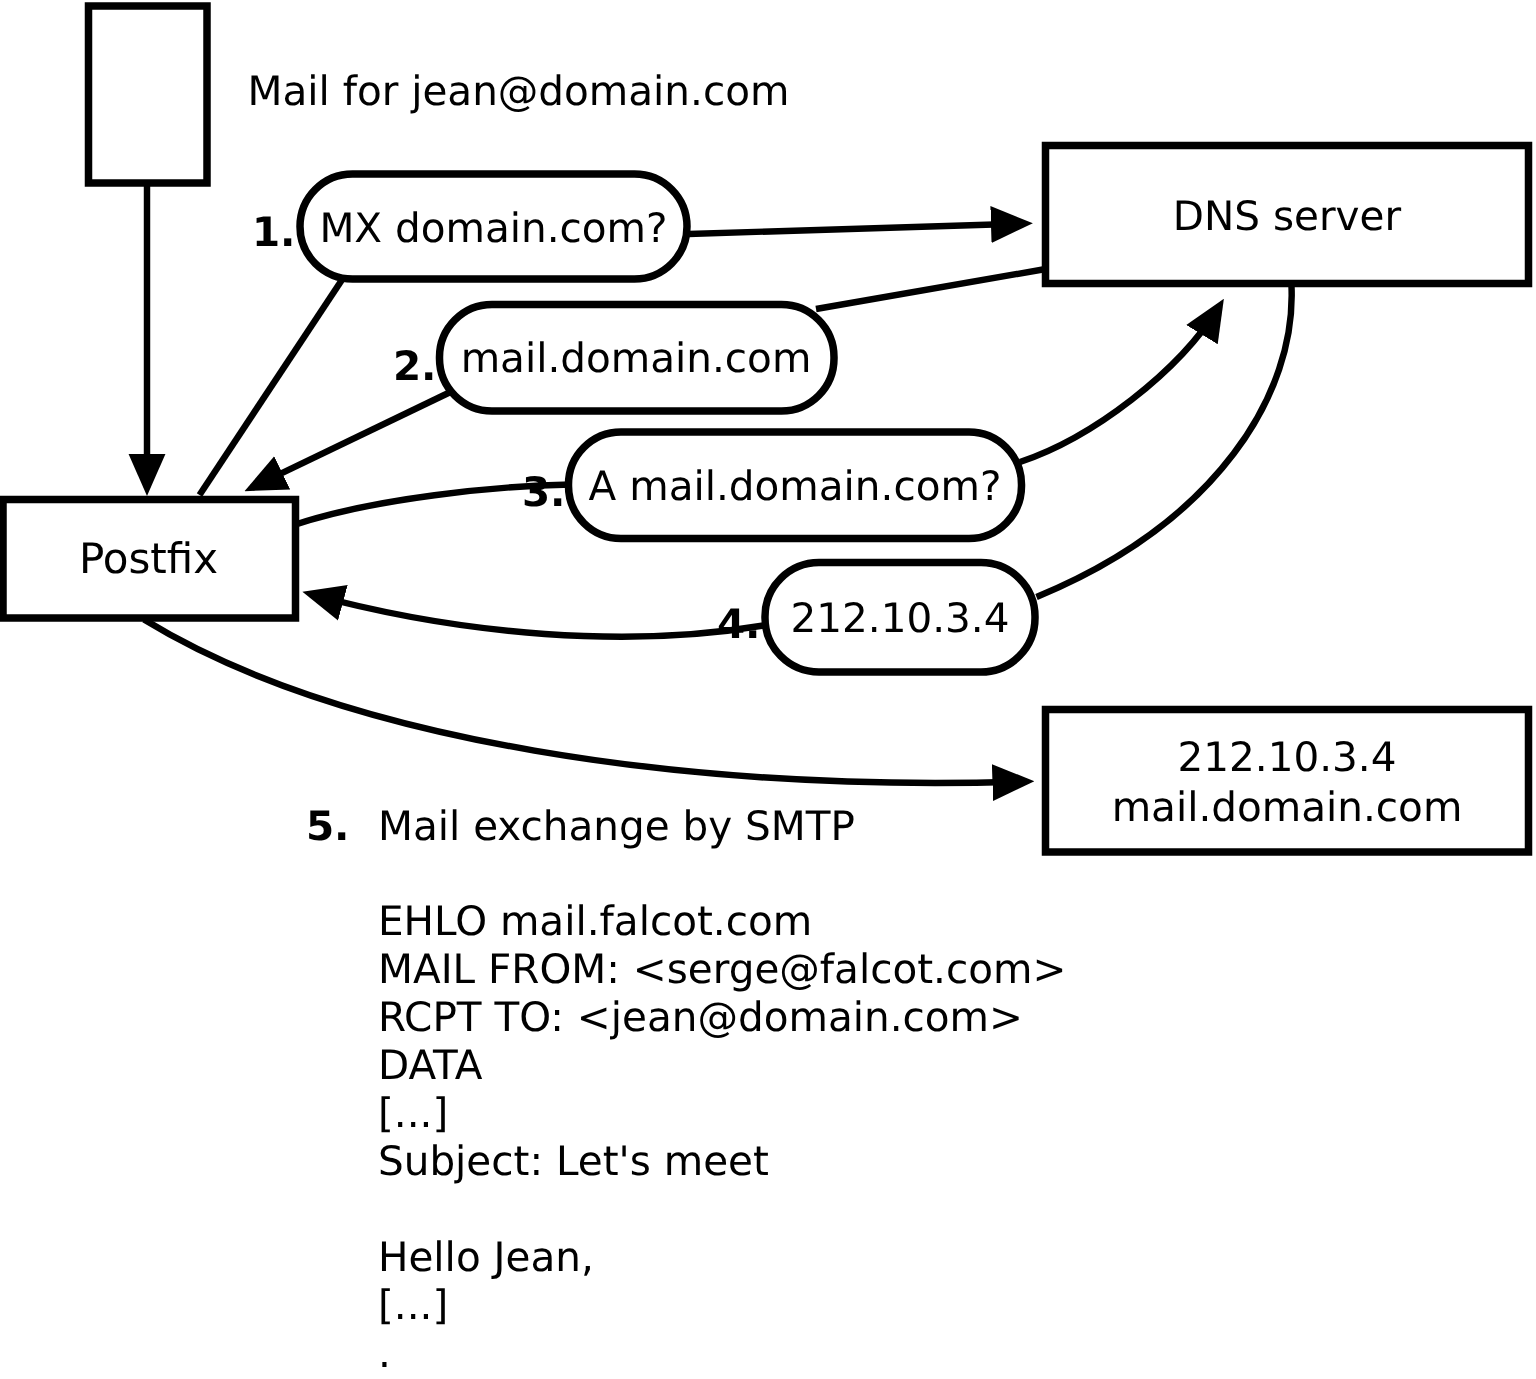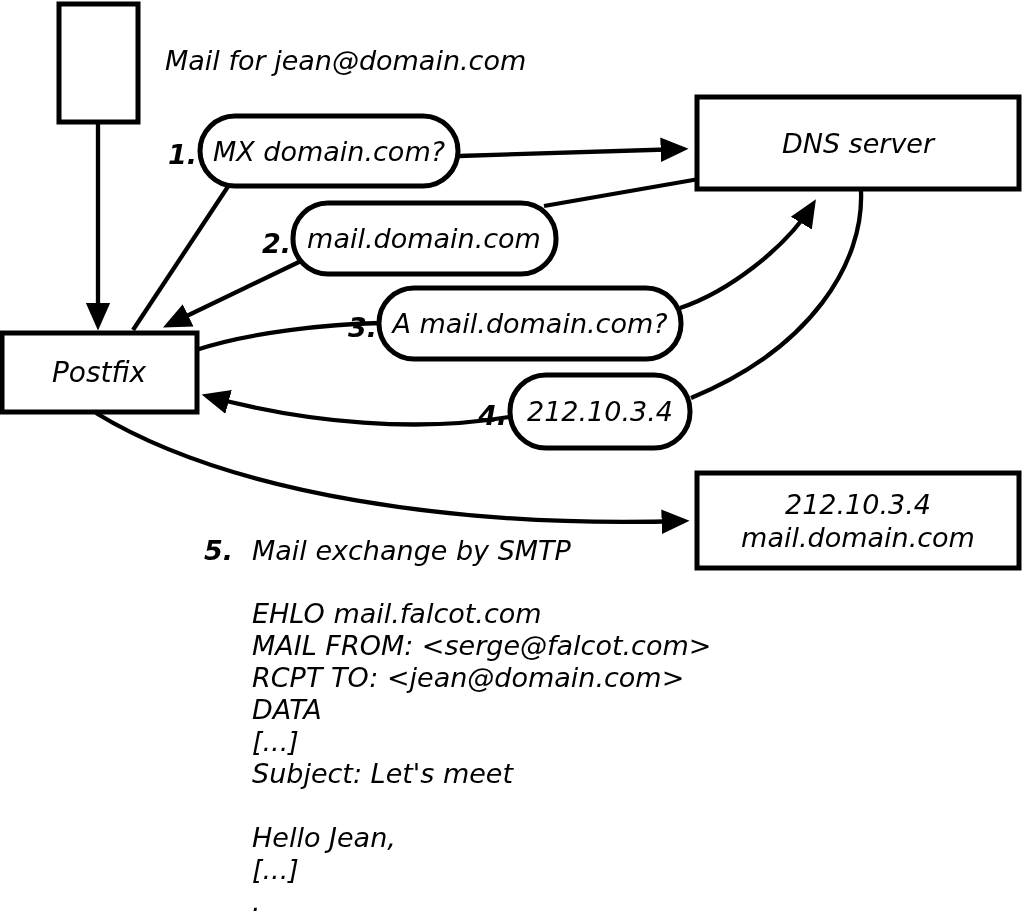--- a/index.html
+++ b/index.html
@@ -1,17 +1,17 @@
 <!DOCTYPE html>
 <html style="--ink: #000000; --bg: #ffffff;"><head>
 <meta charset="utf-8">
 <style>
   :root { --ink:#000000; --bg:#ffffff; }
   html,body { margin:0; padding:0; background:var(--bg); }
-  .stage { width:1024px; height:919px; position:relative;font-style:italic; }
+  .stage { width:1024px; height:919px; position:relative; }
   svg { display:block; }
   .box, .pill { fill:var(--bg); stroke:var(--ink); stroke-width:5px; }
   .flow { fill:none; stroke:var(--ink); stroke-width:4.3px; }
   text {
     font-family:"DejaVu Sans","Liberation Sans",sans-serif;
     fill:var(--ink); font-size:27px;
   }
   .num { font-weight:bold; text-anchor:end; }
   .ctr { text-anchor:middle; }
   .postfix-t { font-size:28px; }

